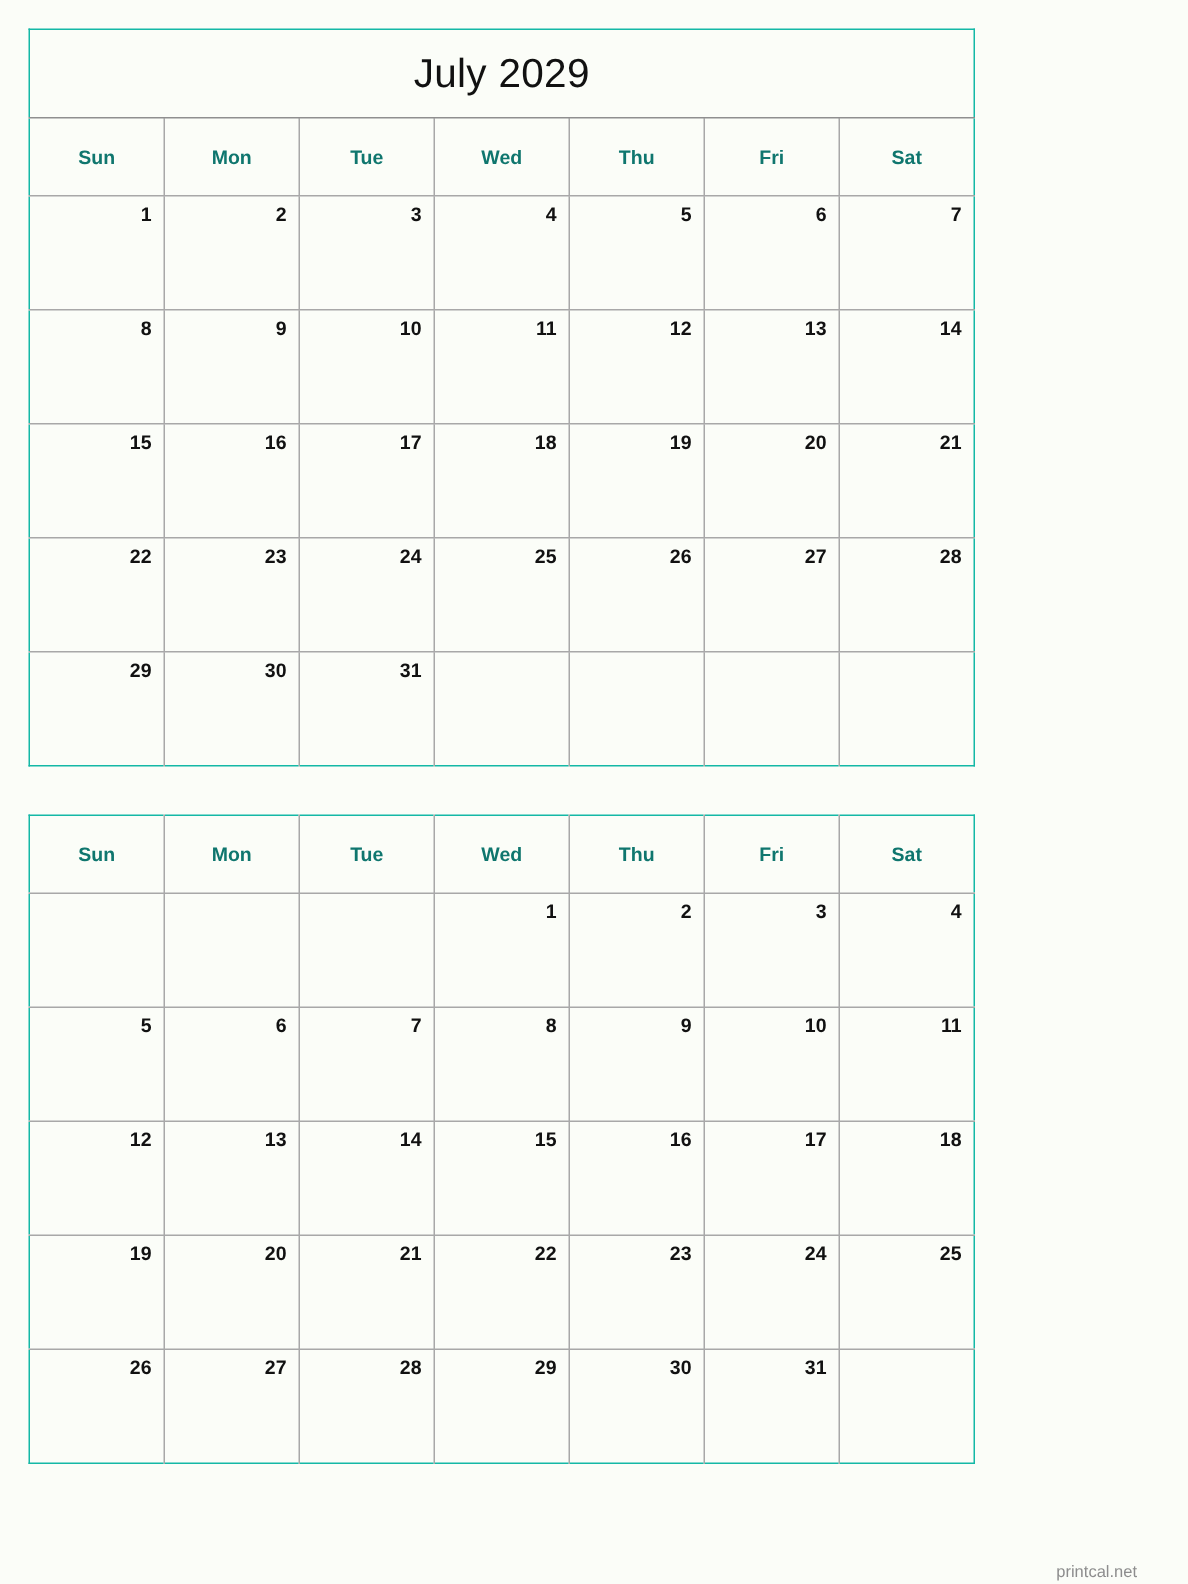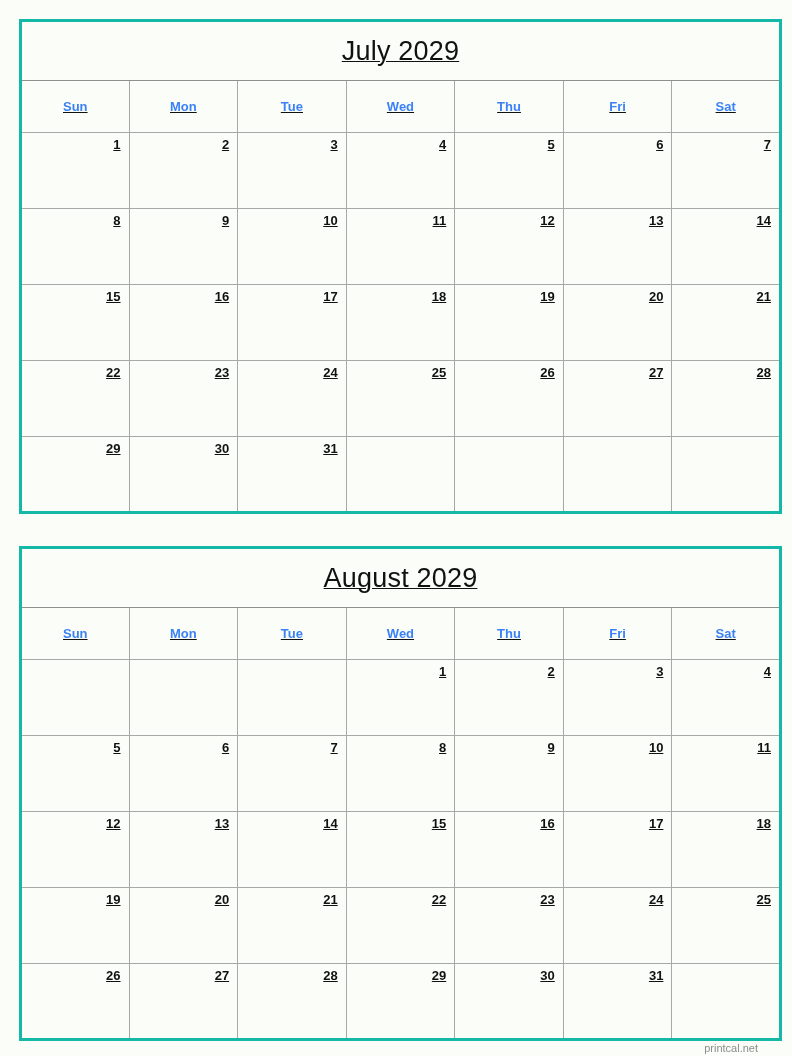--- a/index.html
+++ b/index.html
@@ -16,26 +16,25 @@
     position: relative;
   }
   .page {
     width: 792px;
     height: 1056px;
     box-sizing: border-box;
     padding: 19px 18px 0 19px;
     position: relative;
   }
   .month-table {
-    width: 763px;
+    width: 631px;
     border-collapse: collapse;
     table-layout: fixed;
     background: #fbfdf8;
-    border: 3px solid #14b8a6;
-    text-decoration: underline;
+    border: 1px solid #14b8a6;
   }
   .month-table.first { margin-bottom: 32px; }
 
   .title-row td {
     height: 58px;
     border: none;
     border-bottom: 1px solid #8f8f8f;
     text-align: center;
     vertical-align: middle;
     padding: 0;
@@ -50,21 +49,21 @@
 
   .dow-row th {
     height: 51px;
     border: 1px solid #a8a8a8;
     border-top: none;
     font-size: 13px;
     font-weight: bold;
     text-align: center;
     vertical-align: middle;
     padding: 0;
-    color: #3b82f6;
+    color: #0f766e;
   }
   .dow-row th:first-child { border-left: none; }
   .dow-row th:last-child { border-right: none; text-align: center; }
 
   .week-row td {
     height: 76px;
     border: 1px solid #a8a8a8;
     vertical-align: top;
     text-align: right;
     padding: 5px 8px 0 0;
@@ -225,25 +224,20 @@
           </td>
         <td class="empty">
             <span class="daynum"></span>
           </td>
       </tr>
     </tbody>
   </table>
 
   <table class="month-table second">
     <tbody>
-      <tr class="title-row">
-        <td colspan="7">
-          <span class="month-title">August 2029</span>
-        </td>
-      </tr>
       <tr class="dow-row">
         <th>Sun</th>
         <th>Mon</th>
         <th>Tue</th>
         <th>Wed</th>
         <th>Thu</th>
         <th>Fri</th>
         <th>Sat</th>
       </tr>
 

